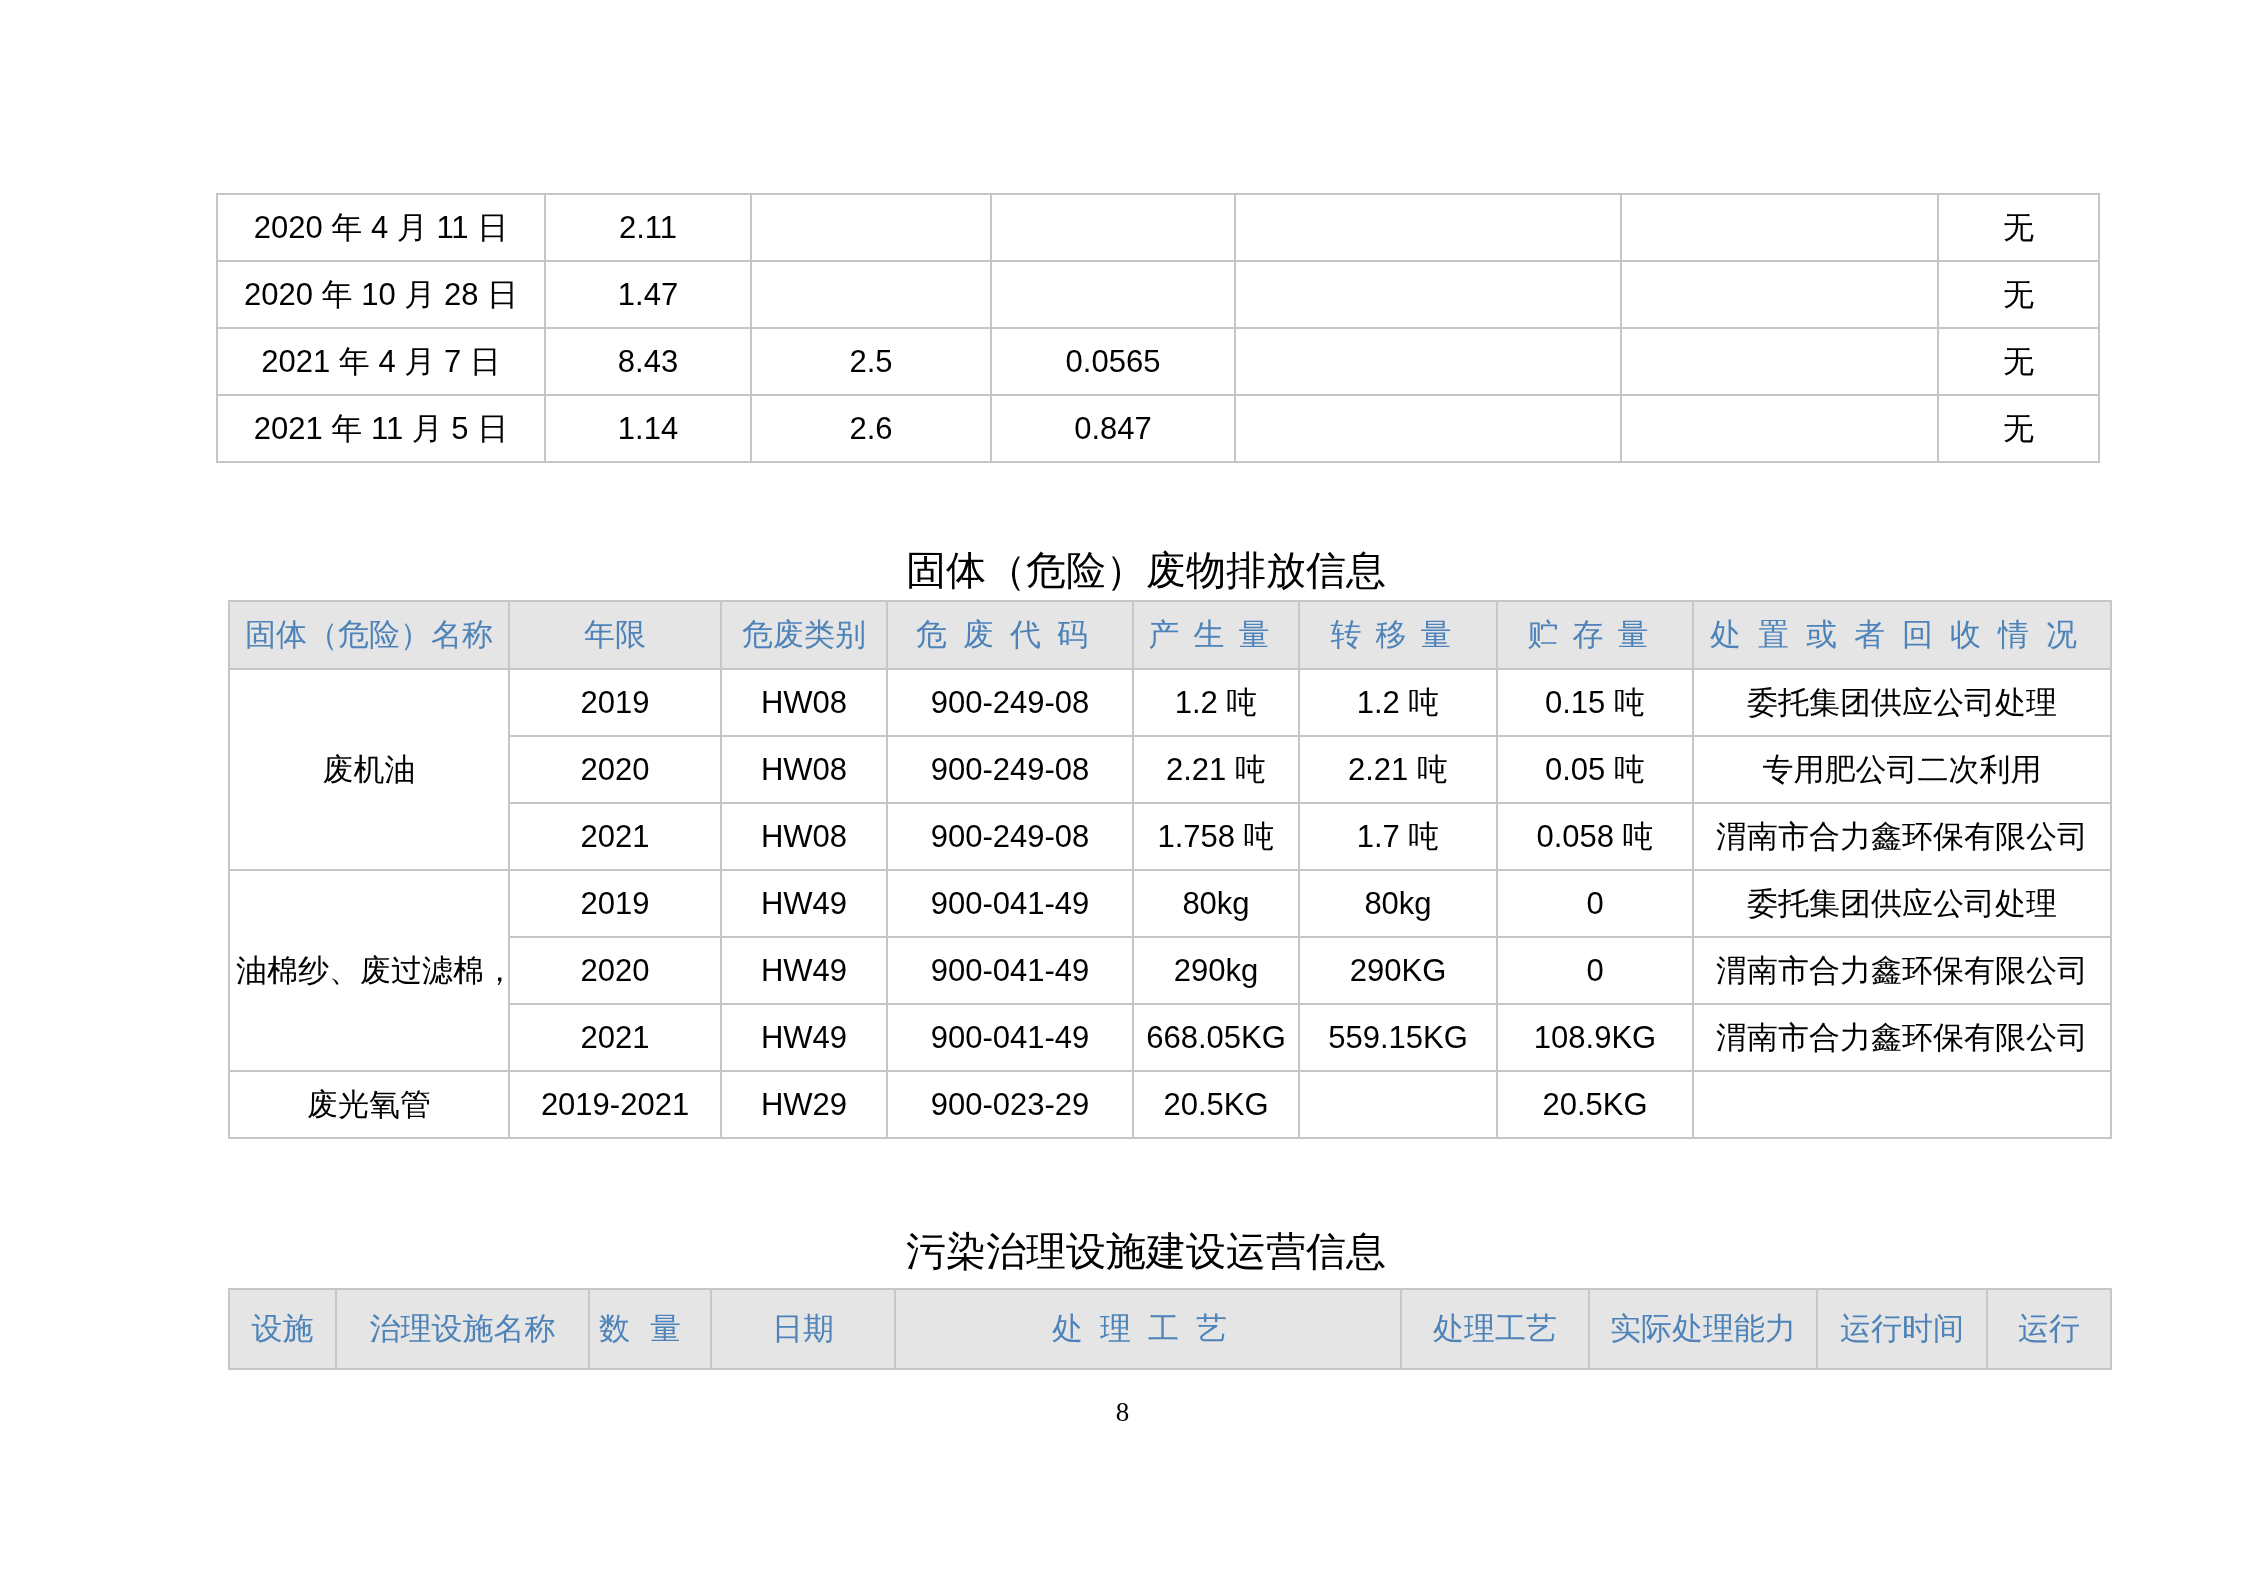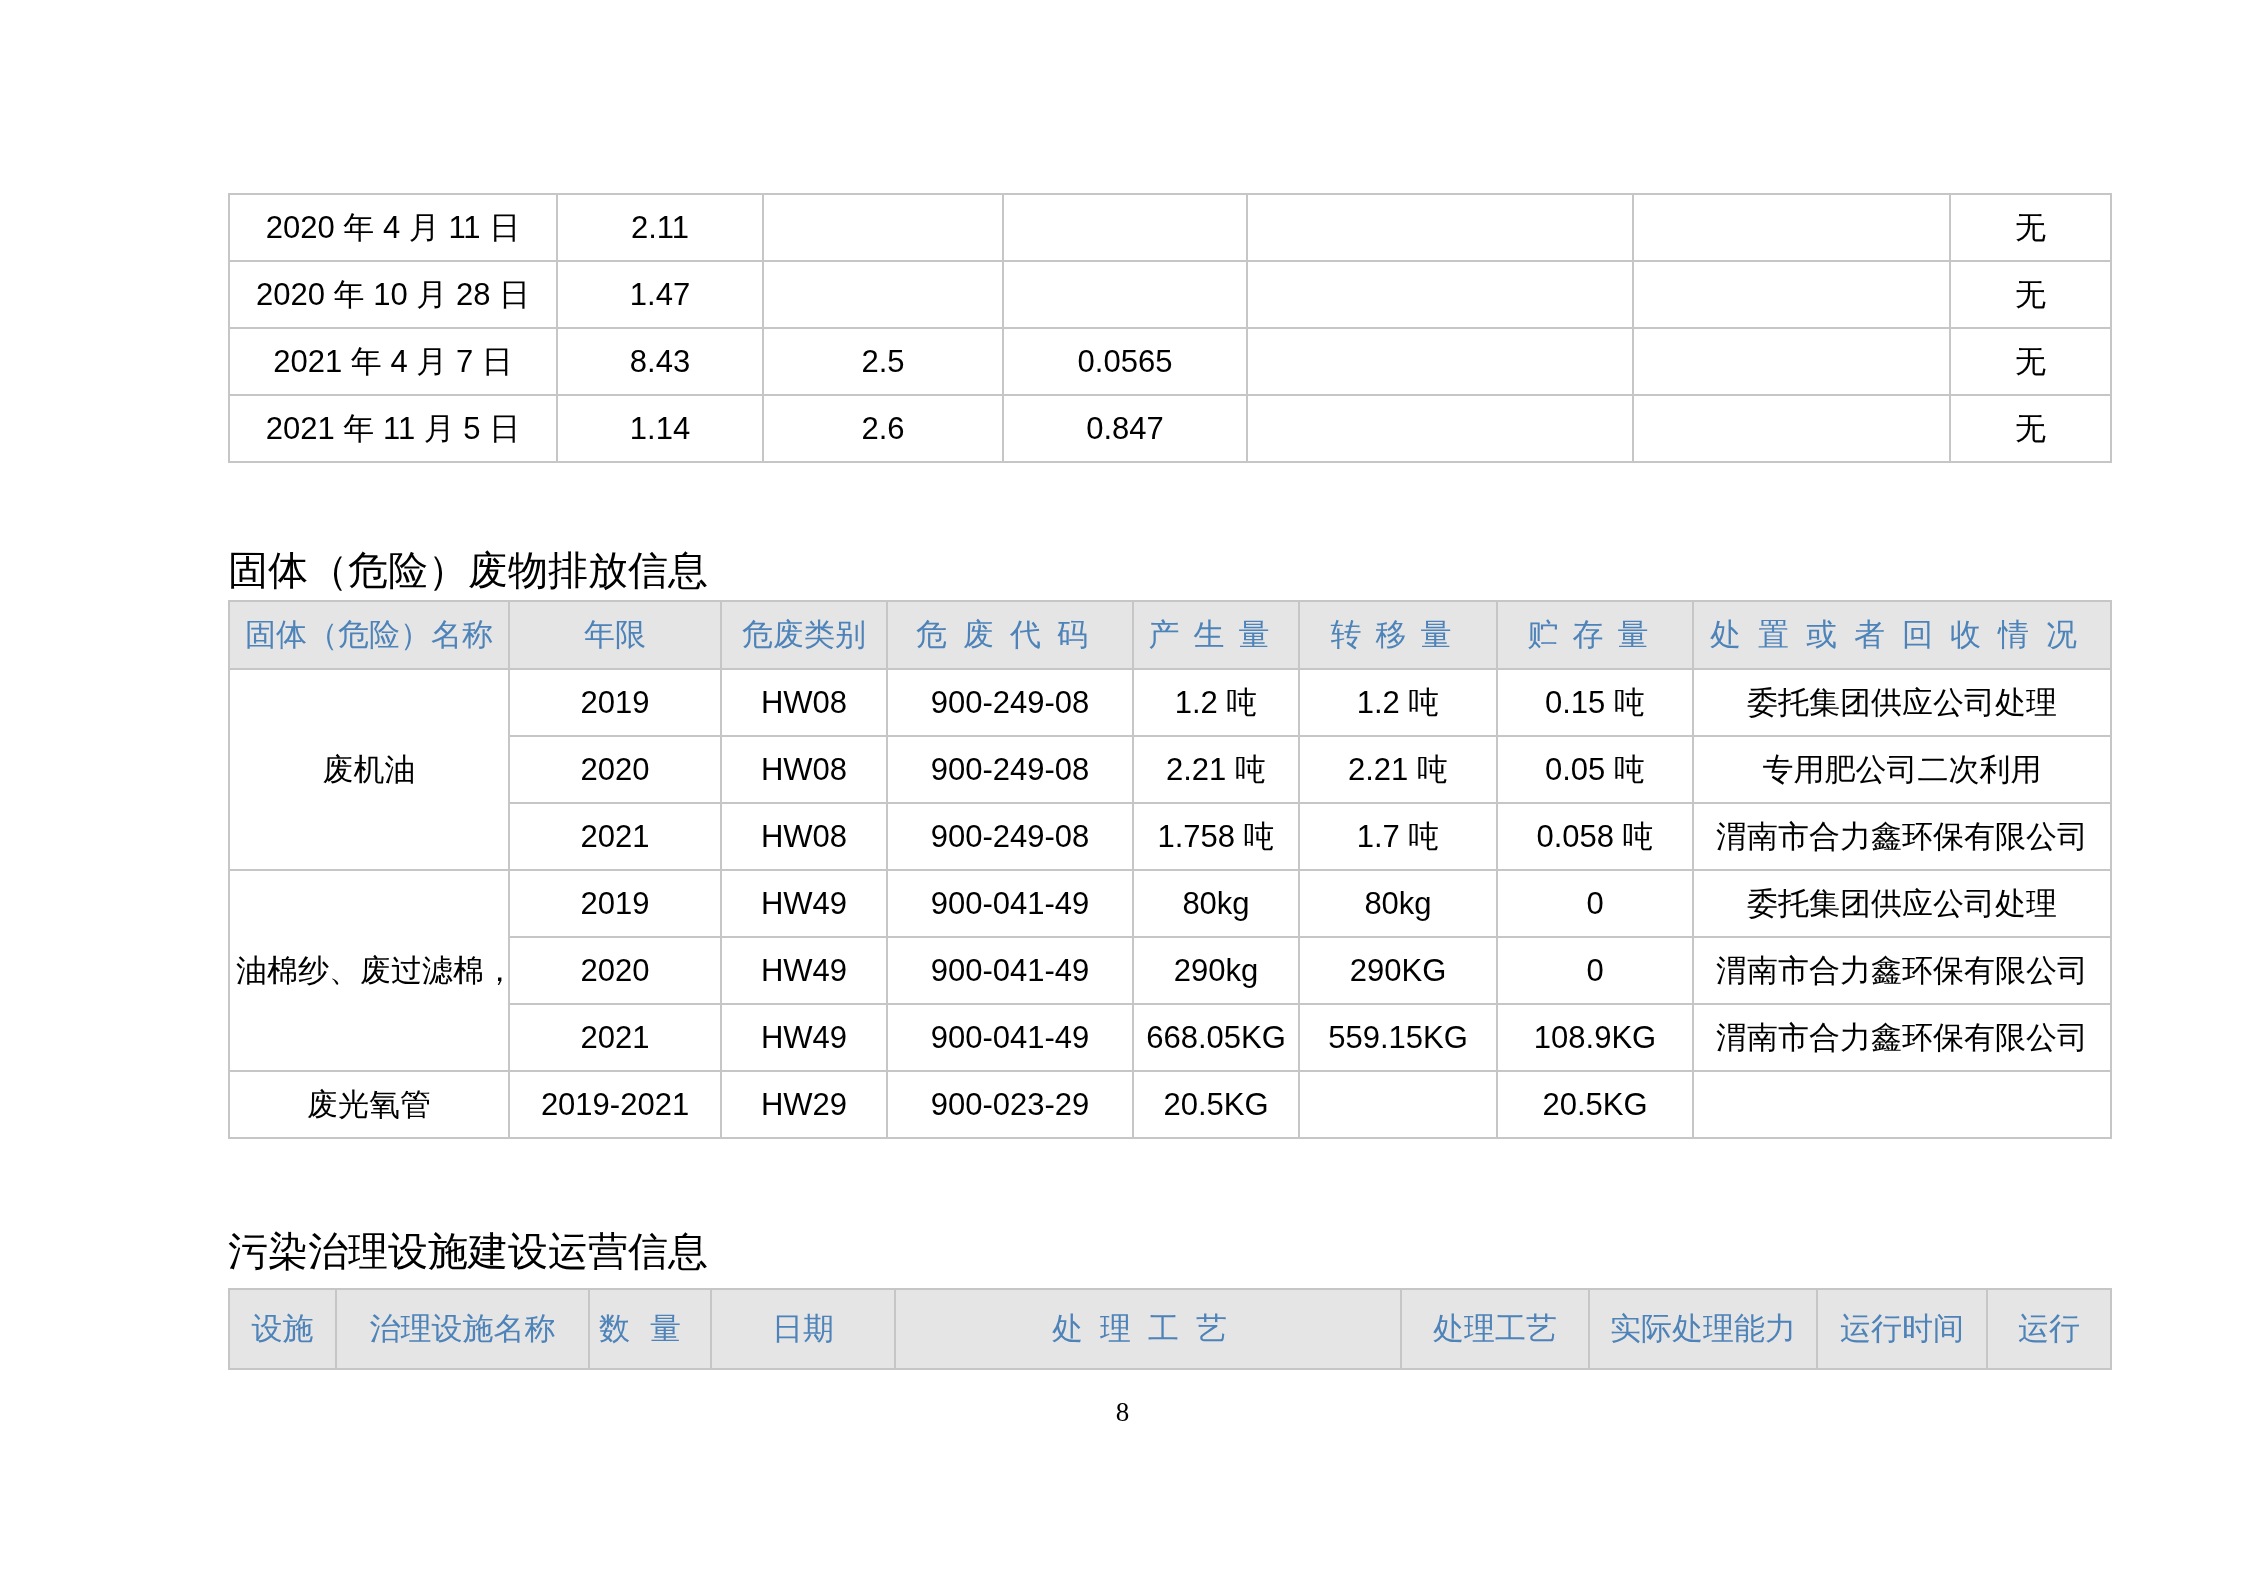--- a/index.html
+++ b/index.html
@@ -20,21 +20,21 @@
     border:2px solid #c6c6c6;
     text-align:center;
     vertical-align:middle;
     font-size:31px;
     font-weight:normal;
     padding:0 6px;
     overflow:hidden;
     white-space:nowrap;
   }
   
-  .top-tbl{left:228px;top:193px;width:1882px;padding-left:16px;}
+  .top-tbl{left:216px;top:193px;width:1882px;padding-left:16px;}
   .top-tbl tr{height:67px;}
   
   .mid-tbl{left:228px;top:600px;width:1882px;}
   .mid-tbl tr{height:67px;}
   .mid-tbl tr.hdr{height:68px;}
   .bot-tbl{left:228px;top:1288px;width:1882px;}
   .bot-tbl tr{height:80px;padding-left:11px;}
   .mid-tbl th,.bot-tbl th{
     background:#e5e5e5;
     color:#4d83b8;
@@ -43,23 +43,23 @@
     white-space:normal;
     line-height:68px;
     padding:0 26px;
   }
   .sp14{letter-spacing:14px;}
   .sp16{letter-spacing:16px;}
   .sp17{letter-spacing:17px;}
   .sp20{letter-spacing:20px;}
   .sec-title{
     position:absolute;
-    left:228px;
+    left:236px;
     width:1820px;
-    text-align:left;
+    text-align:center;
     font-size:40px;
     line-height:50px;
     color:#000;
   }
   .title-mid{top:545px;}
   .title-bot{top:1226px;}
   .page-number{
     position:absolute;
     top:1396px;left:0;
     width:2245px;

